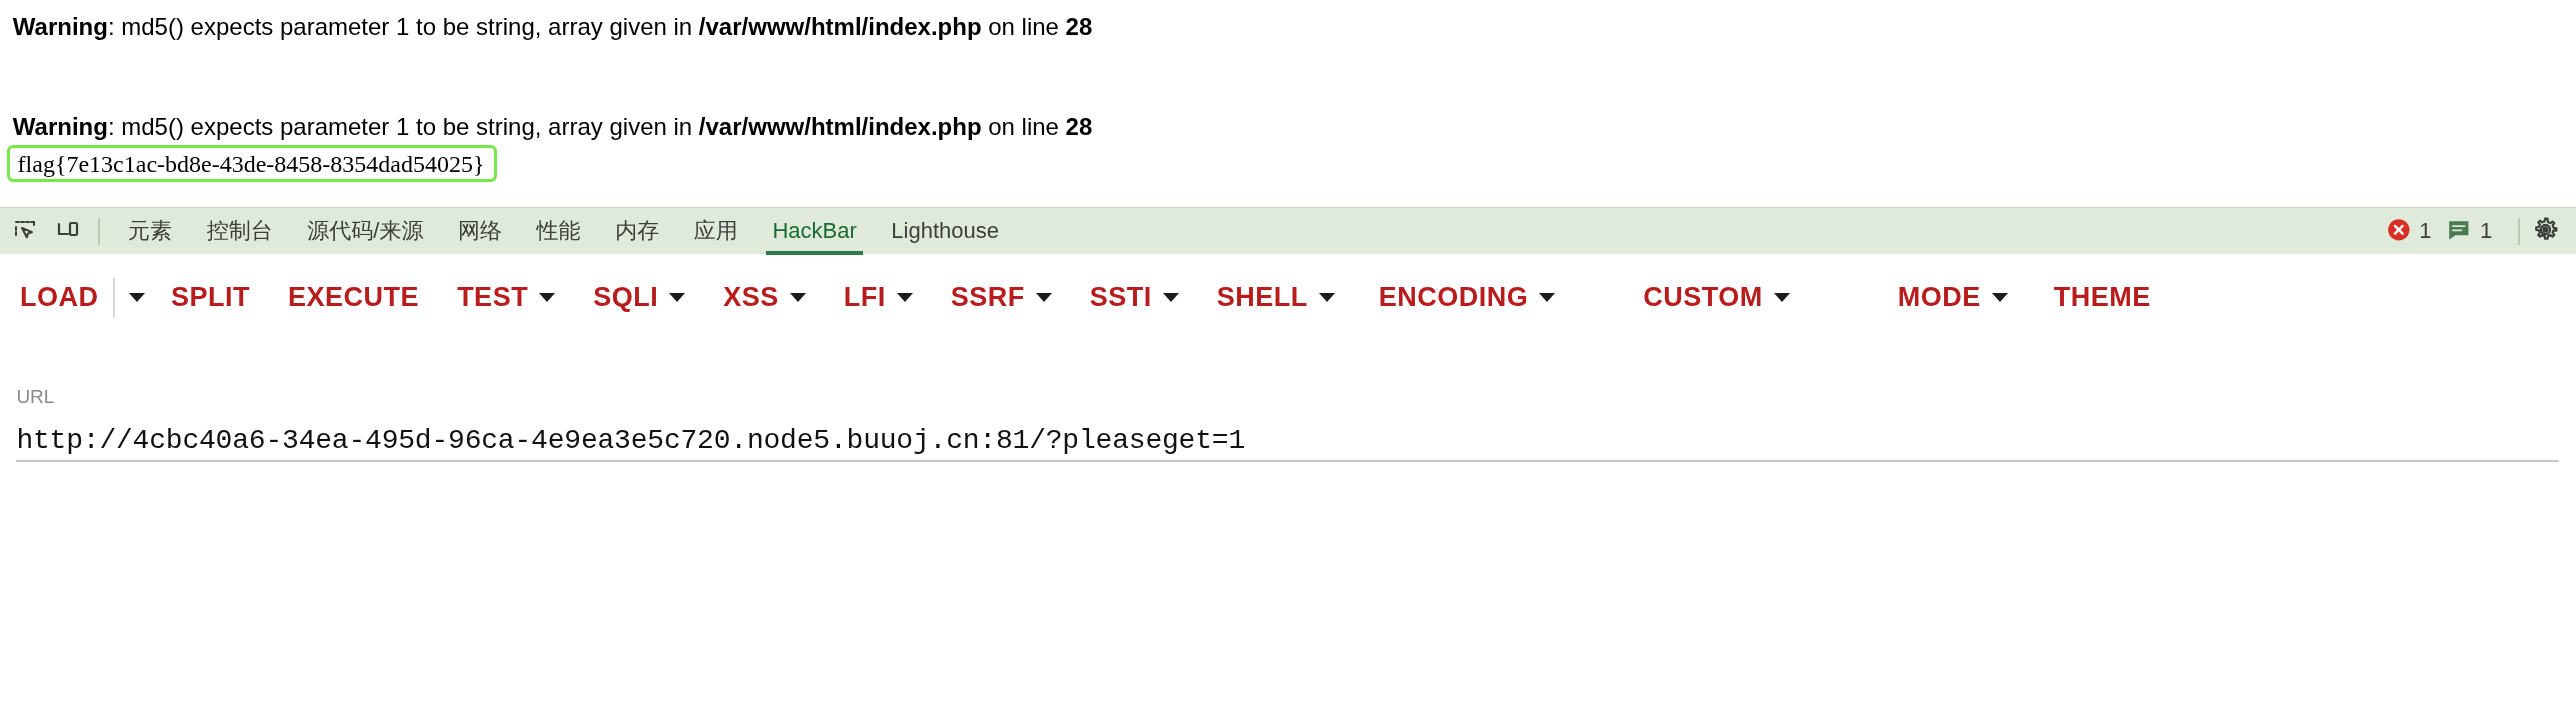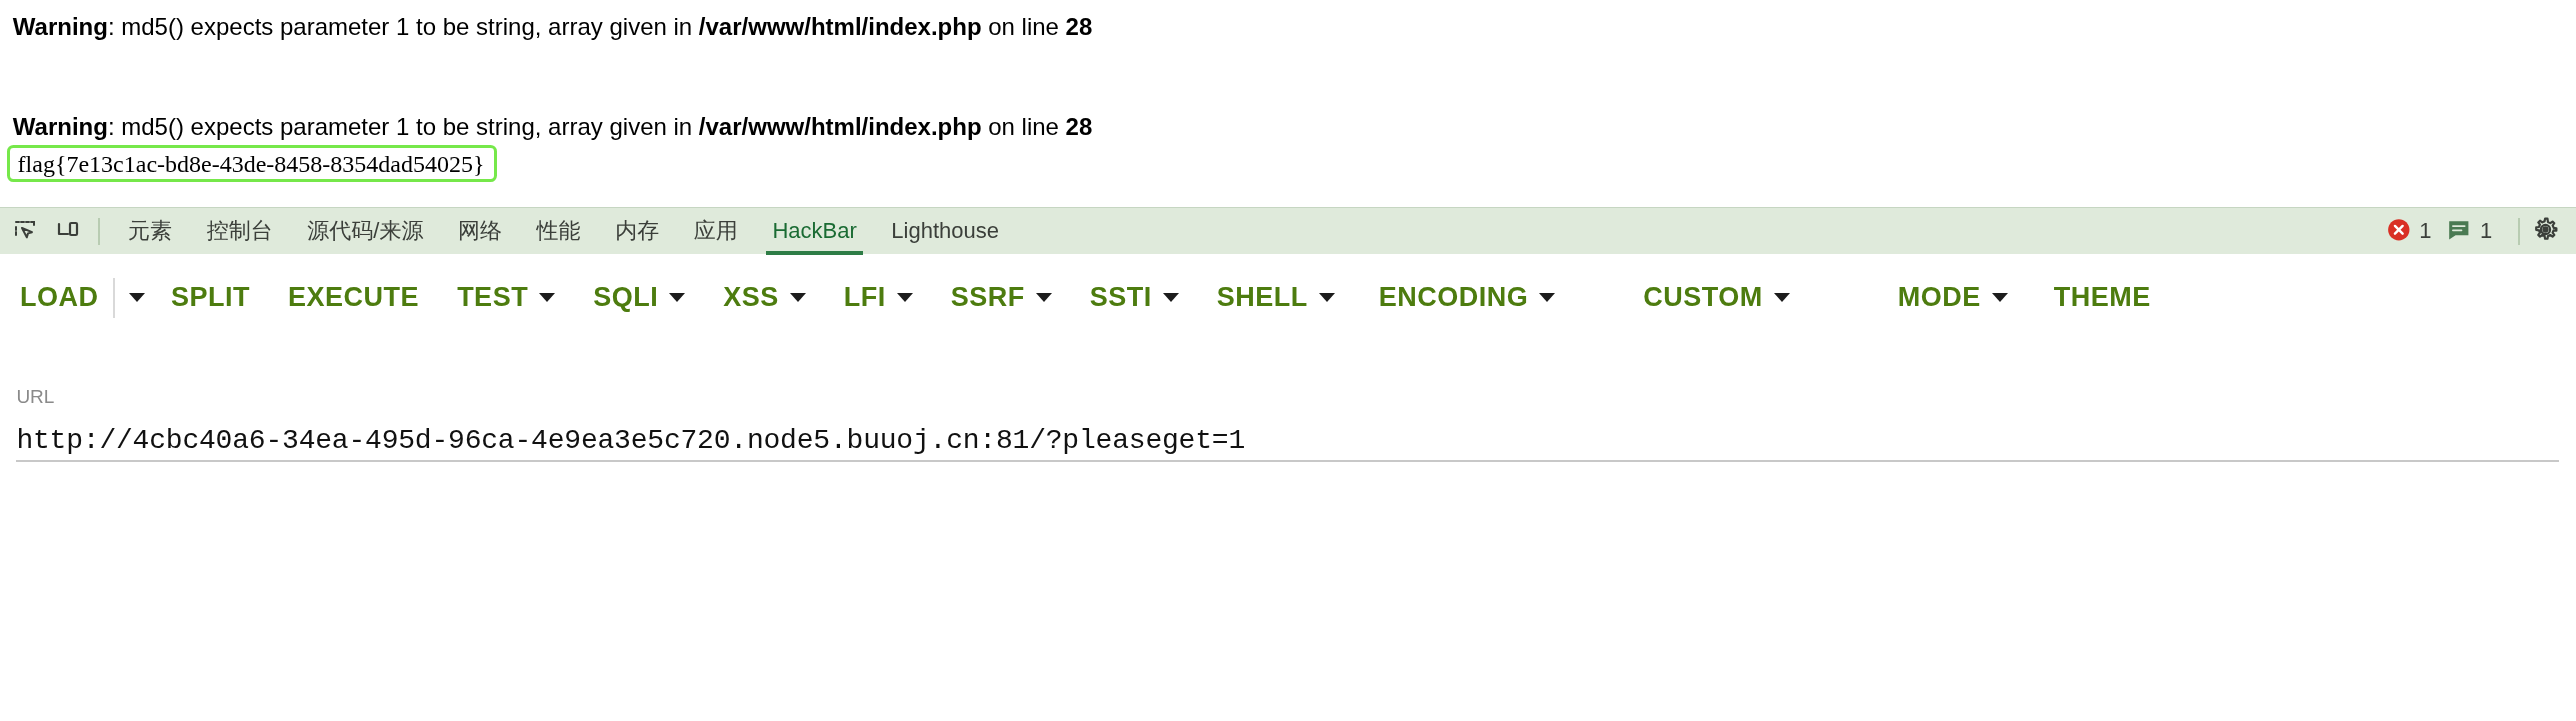--- a/index.html
+++ b/index.html
@@ -127,21 +127,21 @@
     background: #ffffff;
     box-sizing: border-box;
     display: flex;
     align-items: center;
   }
   .hb-item {
     display: flex;
     align-items: center;
     font-size: 27px;
     font-weight: bold;
-    color: #4d7c0f;
+    color: #b91c1c;
     letter-spacing: 0.5px;
     white-space: nowrap;
     font-family: "Liberation Sans", sans-serif;
     padding: 9px 0;
     justify-content: flex-end;
   }
   .caret {
     display: inline-block;
     width: 0; height: 0;
     border-left: 8.2px solid transparent;

